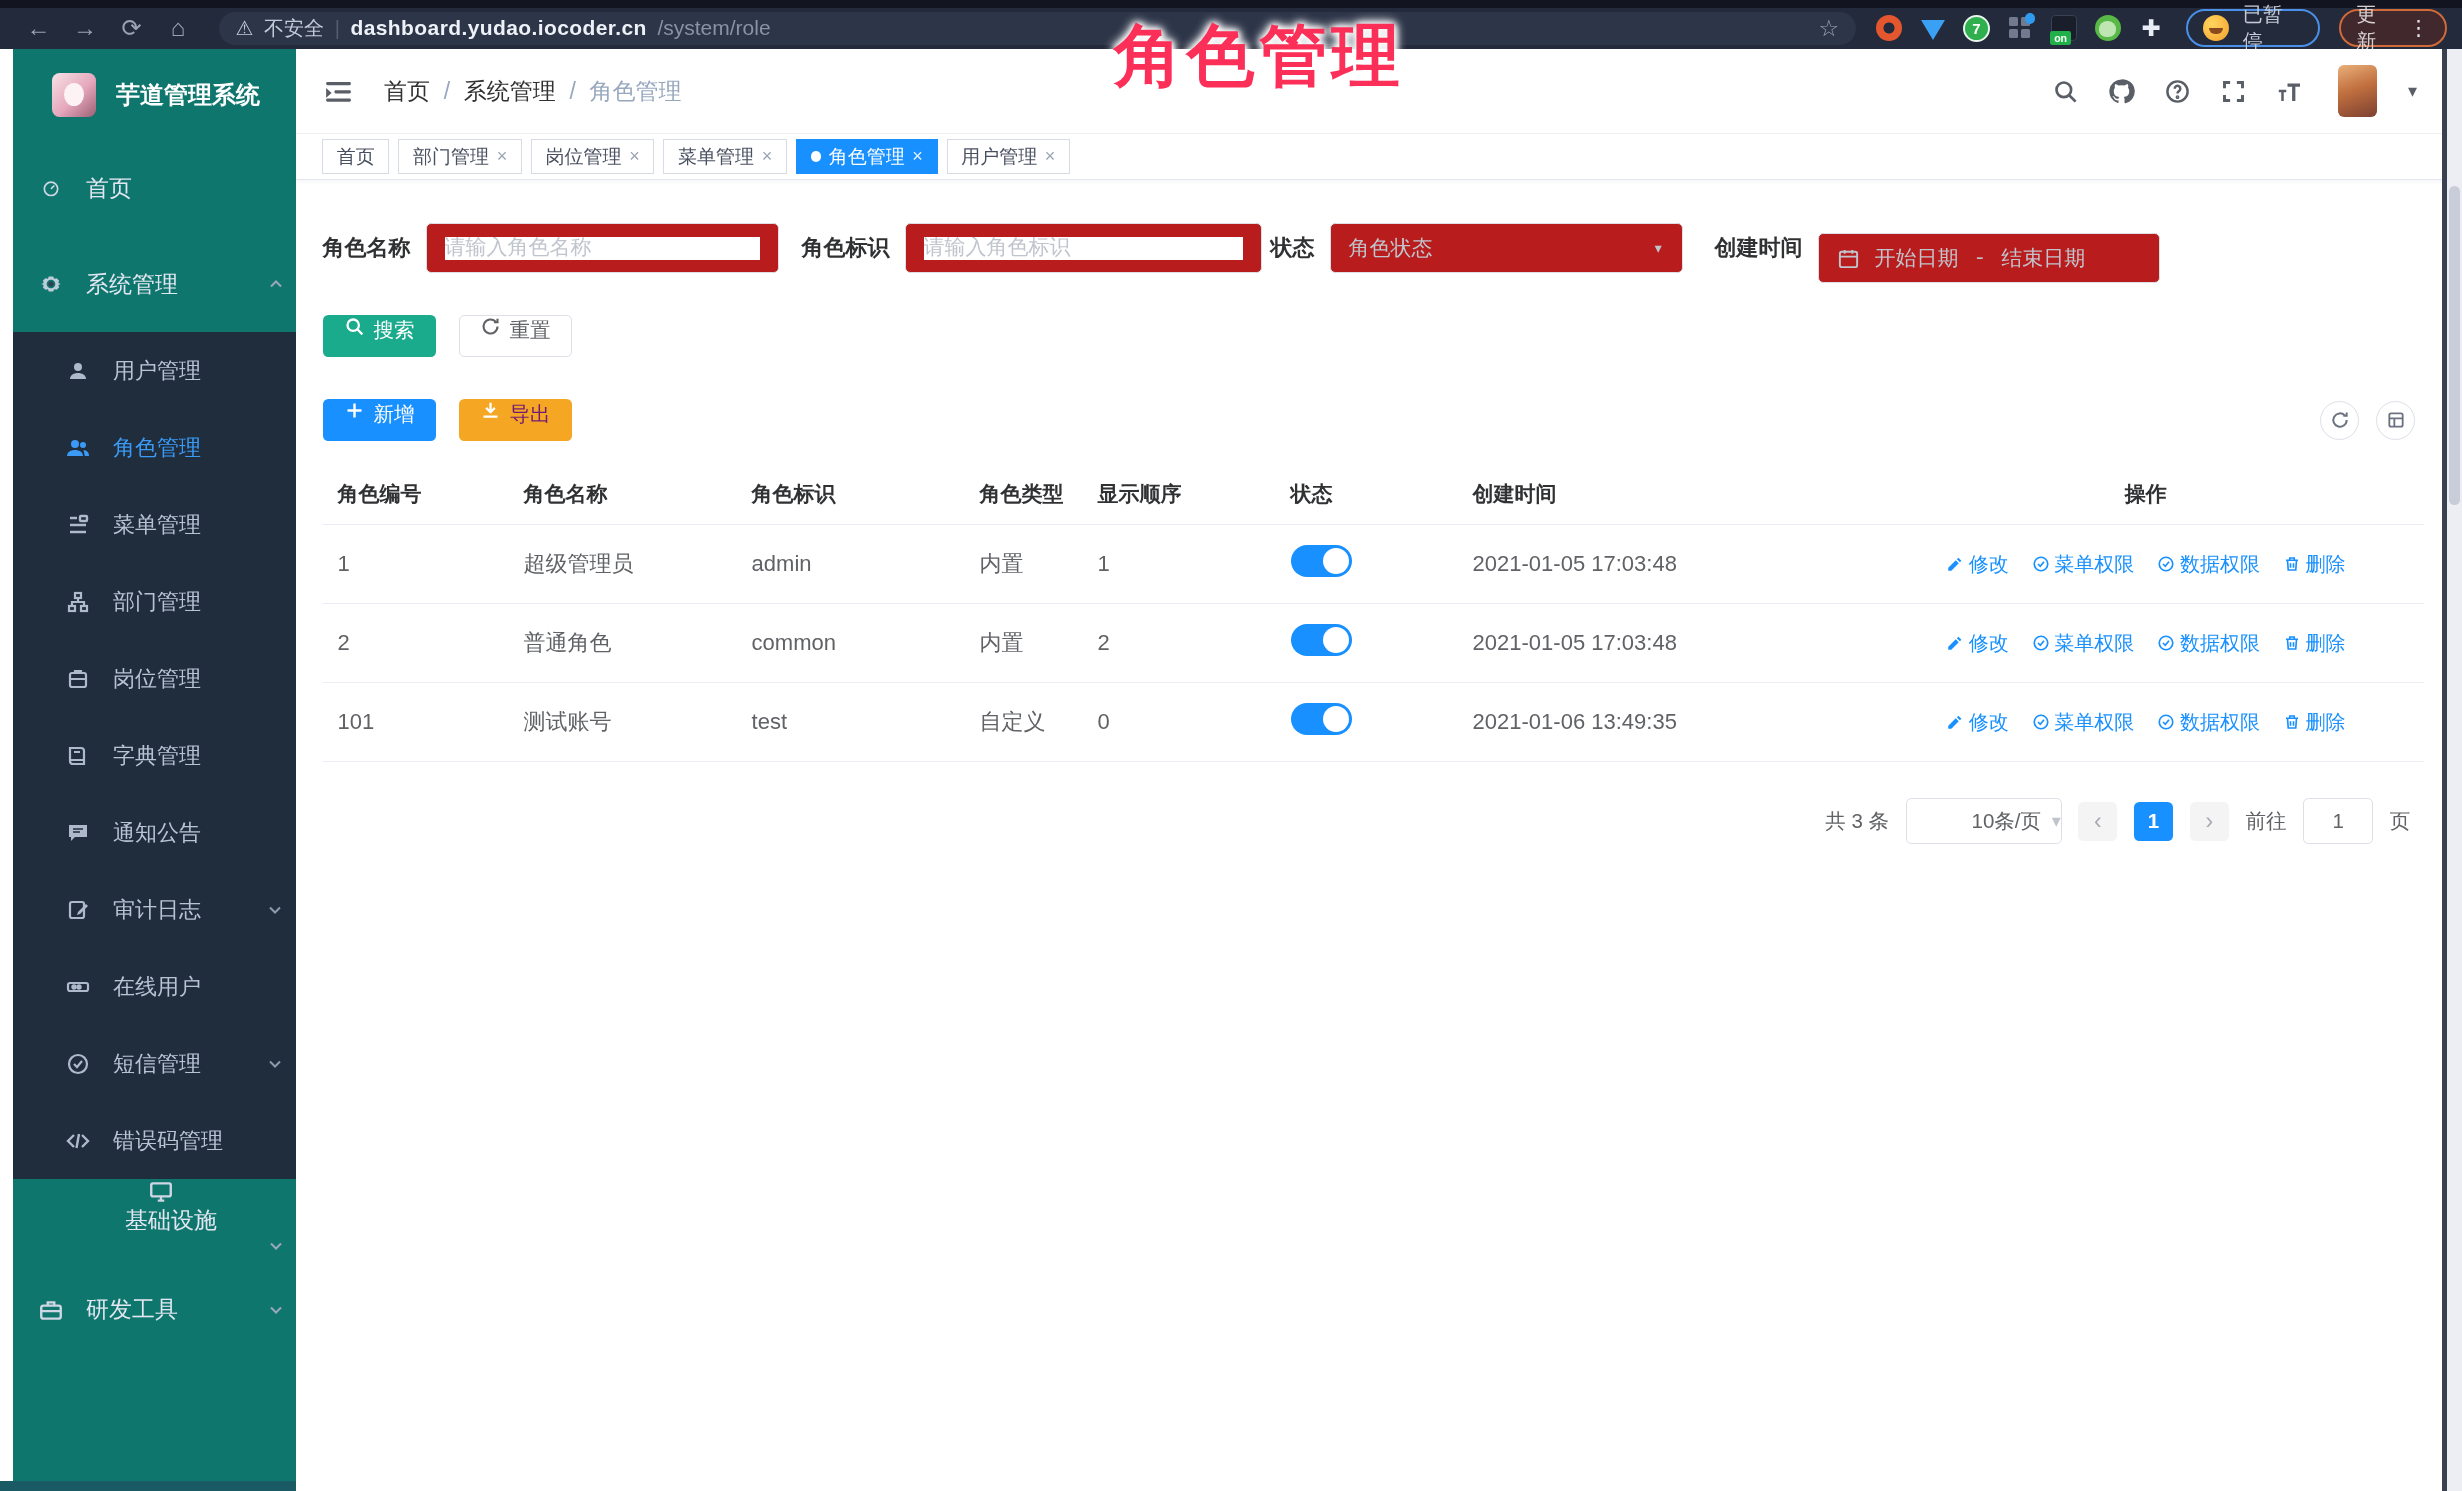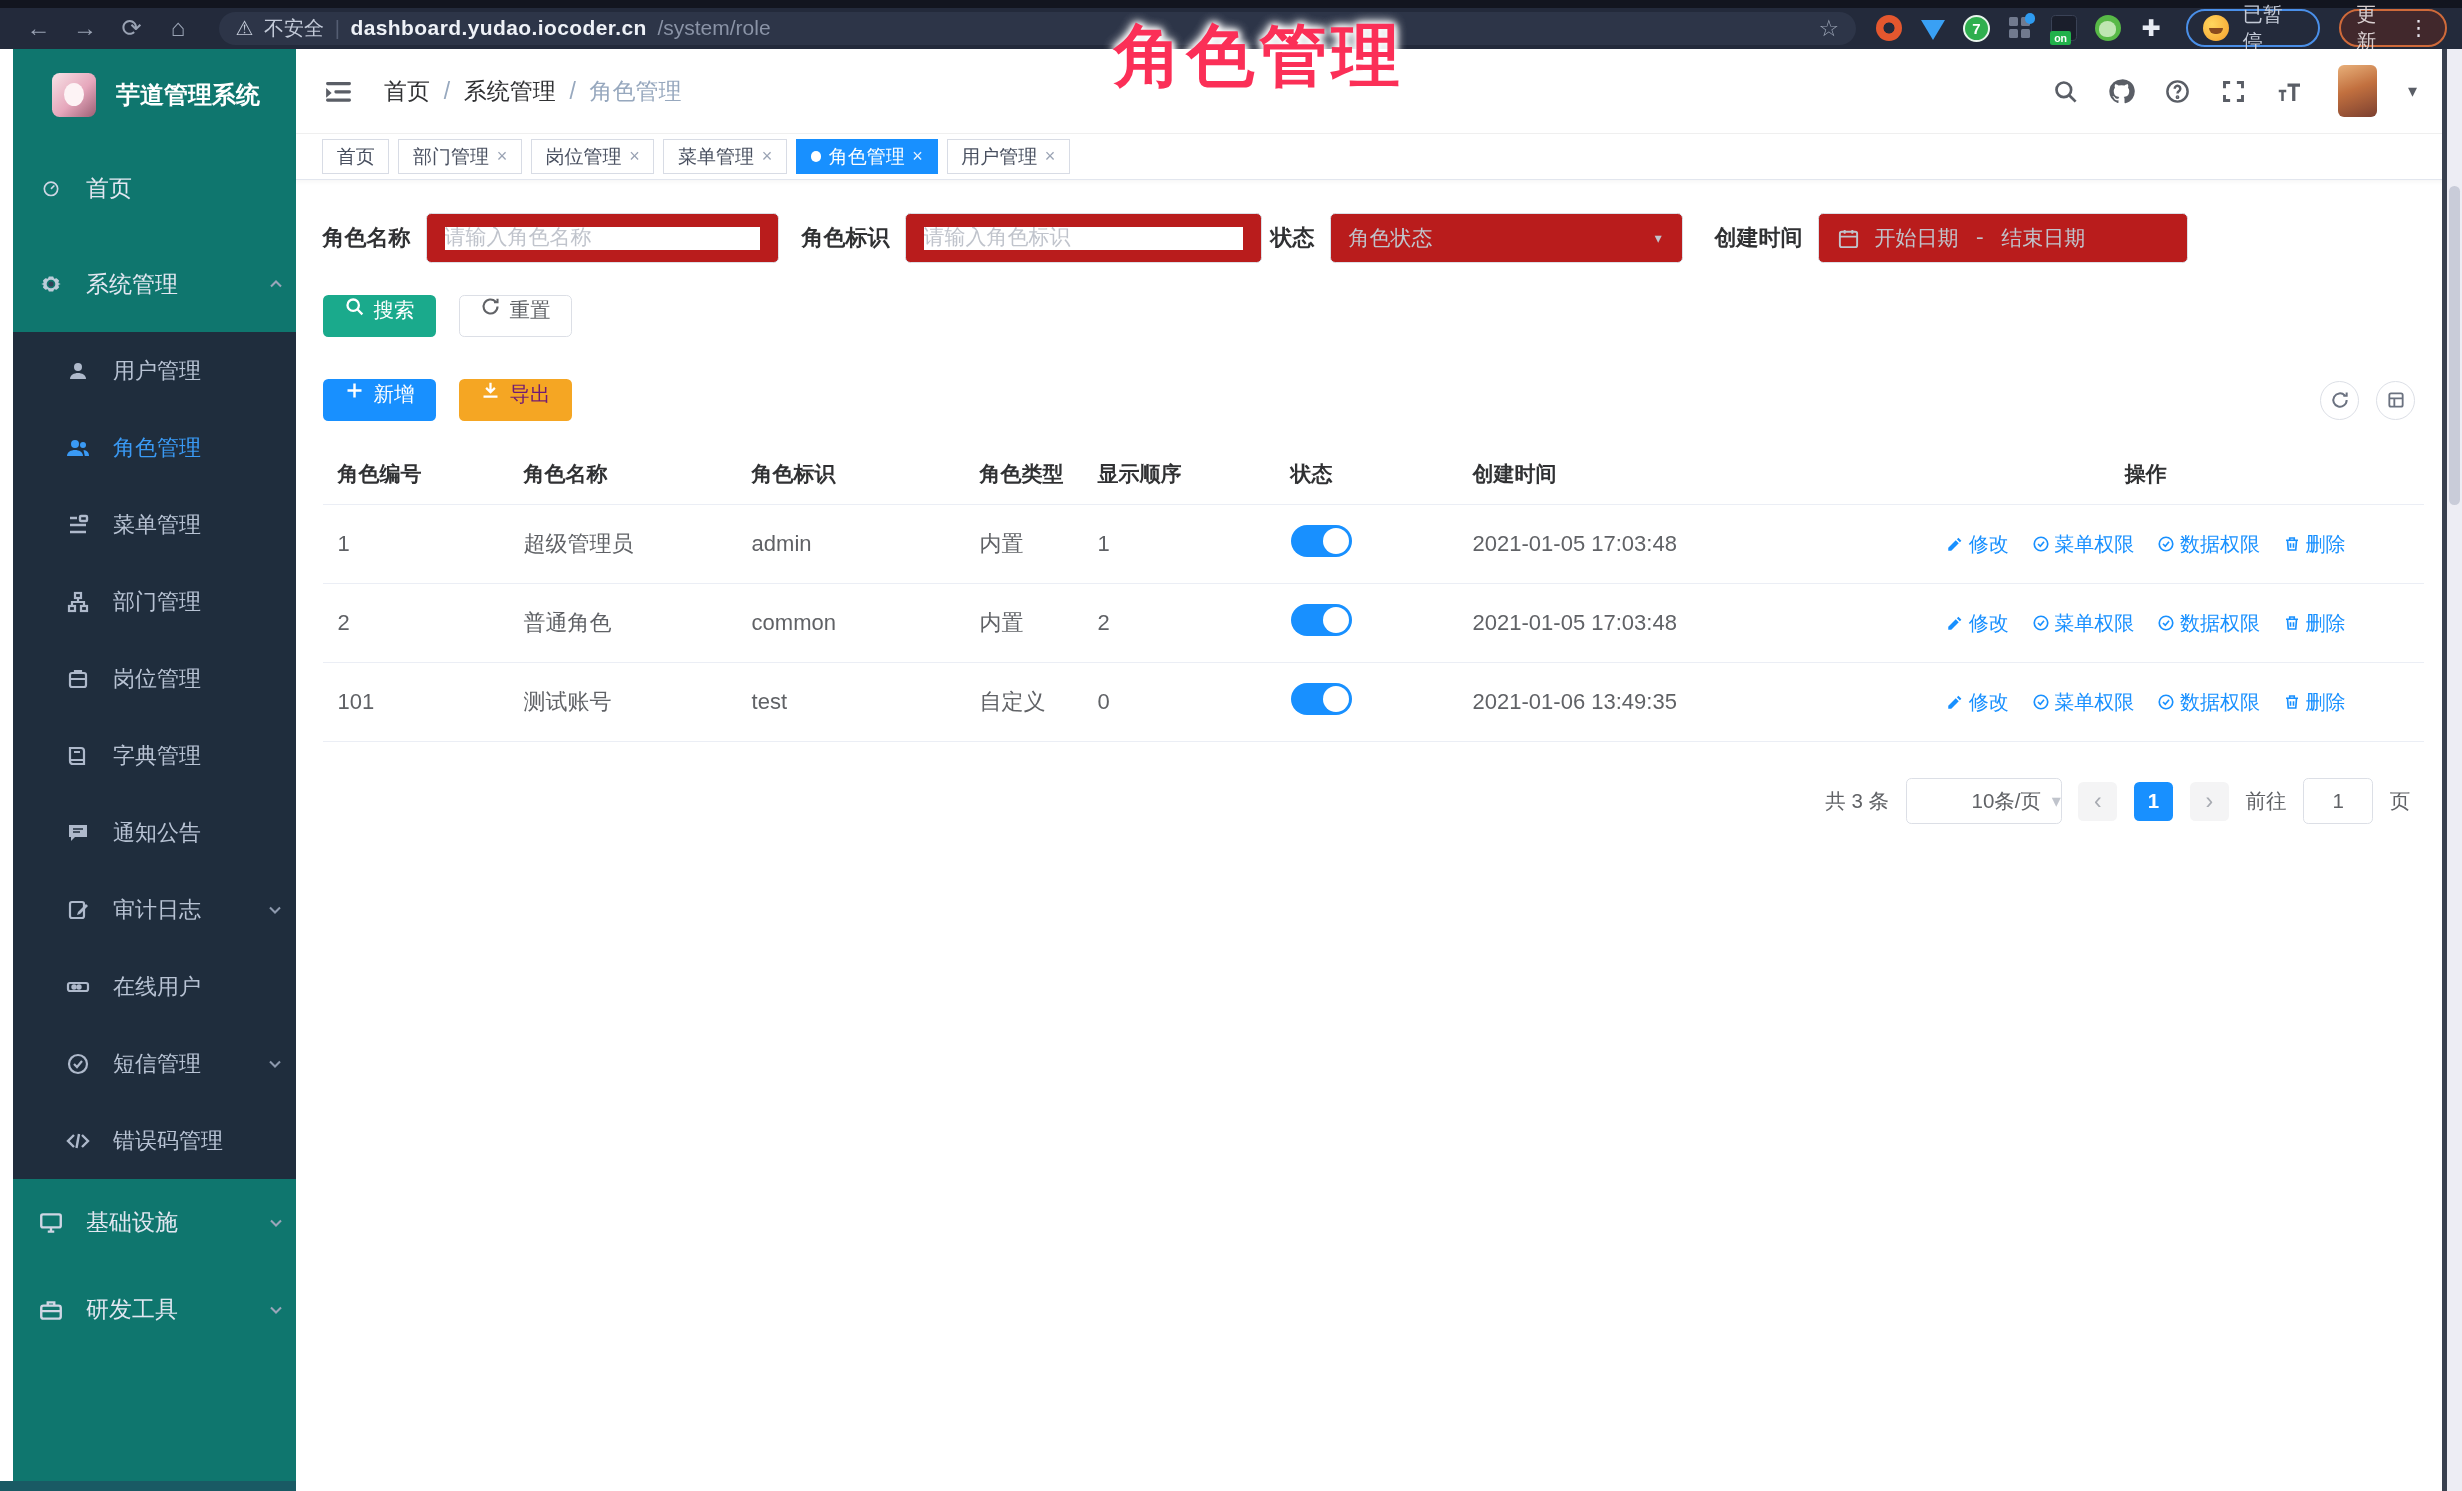--- a/index.html
+++ b/index.html
@@ -85,21 +85,21 @@
 
   
   .filter-row { display:flex; align-items:center; }
   .f-label { font-size:22px; font-weight:bold; color:#303133; margin-right:15px; white-space:nowrap; }
   .f-input { height:50px; border:1.5px solid #dcdfe6; border-radius:5.3px; display:flex; align-items:center; padding:0 18px; background:#b91c1c;font-family:Liberation Mono, monospace; }
   .f-input input { border:none; outline:none; width:100%; font-size:21px; color:#606266; font-family:inherit; }
   .f-input input::placeholder { color:#c0c4cc; }
   .w-name { width:353px; margin-right:23px; }
   .w-key  { width:357px; margin-right:9px; }
   .w-status { width:353px; margin-right:32px; justify-content:space-between; }
-  .w-date { width:370px; gap:15px; }
+  .w-date { width:342px; gap:15px;margin-top:20px; }
   .ph { font-size:21px; color:#c0c4cc; white-space:nowrap; }
   .sel-caret { color:#c0c4cc; font-size:18px; }
   .cal-ic { color:#c0c4cc; flex:none; }
 
   
   .btn-row { display:flex; align-items:center; margin-top:32px; gap:23px; }
   .btn { height:42px; border-radius:5.3px; display:flex; align-items:flex-start; gap:9px; padding:0 20px; font-size:20.5px; cursor:pointer; border:1.5px solid transparent; }
   .btn-search { background:#1aaa8c; color:#fff; }
   .btn-reset { background:#fff; color:#606266; border-color:#dcdfe6; }
   .btn-add { background:#1890ff; color:#fff; }
@@ -337,21 +337,21 @@
             <svg width="24" height="24" viewBox="0 0 24 24" fill="none" stroke="currentColor" stroke-width="2.4">
               <polyline points="8,6 2,12 8,18"></polyline>
               <polyline points="16,6 22,12 16,18"></polyline>
               <path d="M13 5l-2.5 14"></path>
             </svg>
           </span>
         <span class="mi-label">错误码管理</span>
       </div>
     </div>
 
-    <div class="menu-item" style="height:87px;">
+    <div class="menu-item" style="height:87px;flex-direction:column;">
       <span class="mi-icon">
           <svg width="26" height="26" viewBox="0 0 24 24" fill="none" stroke="currentColor" stroke-width="2.2">
             <rect x="3" y="4" width="18" height="12" rx="1.5"></rect>
             <path d="M9 20h6M12 16v4"></path>
           </svg>
         </span>
       <span class="mi-label">基础设施</span>
       <span class="mi-caret">
           <svg class="caret-svg" viewBox="0 0 24 24" fill="none" stroke="currentColor" stroke-width="2.5">
             <polyline points="6,9 12,15 18,9"></polyline>

